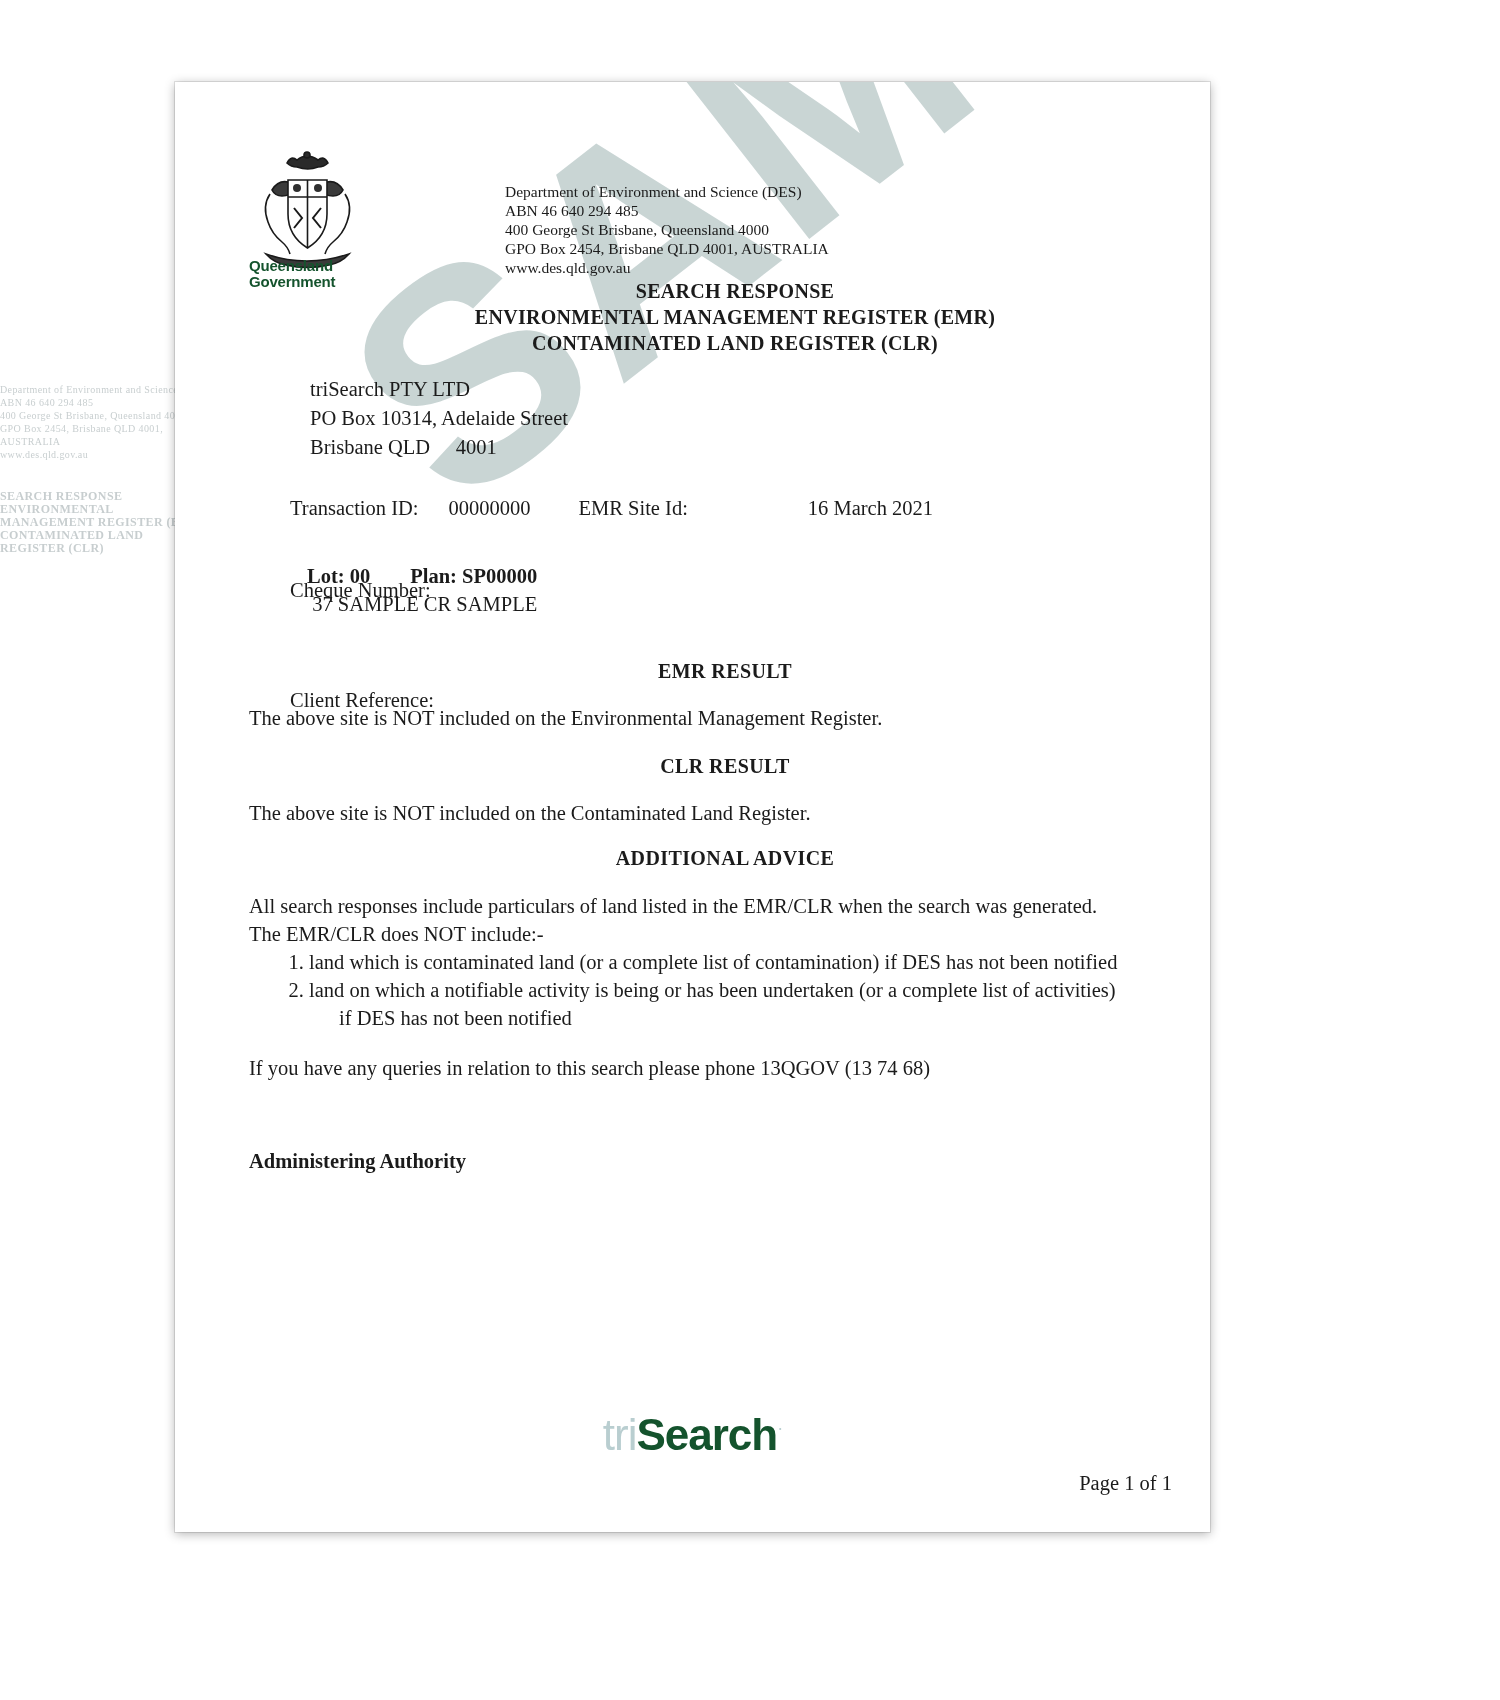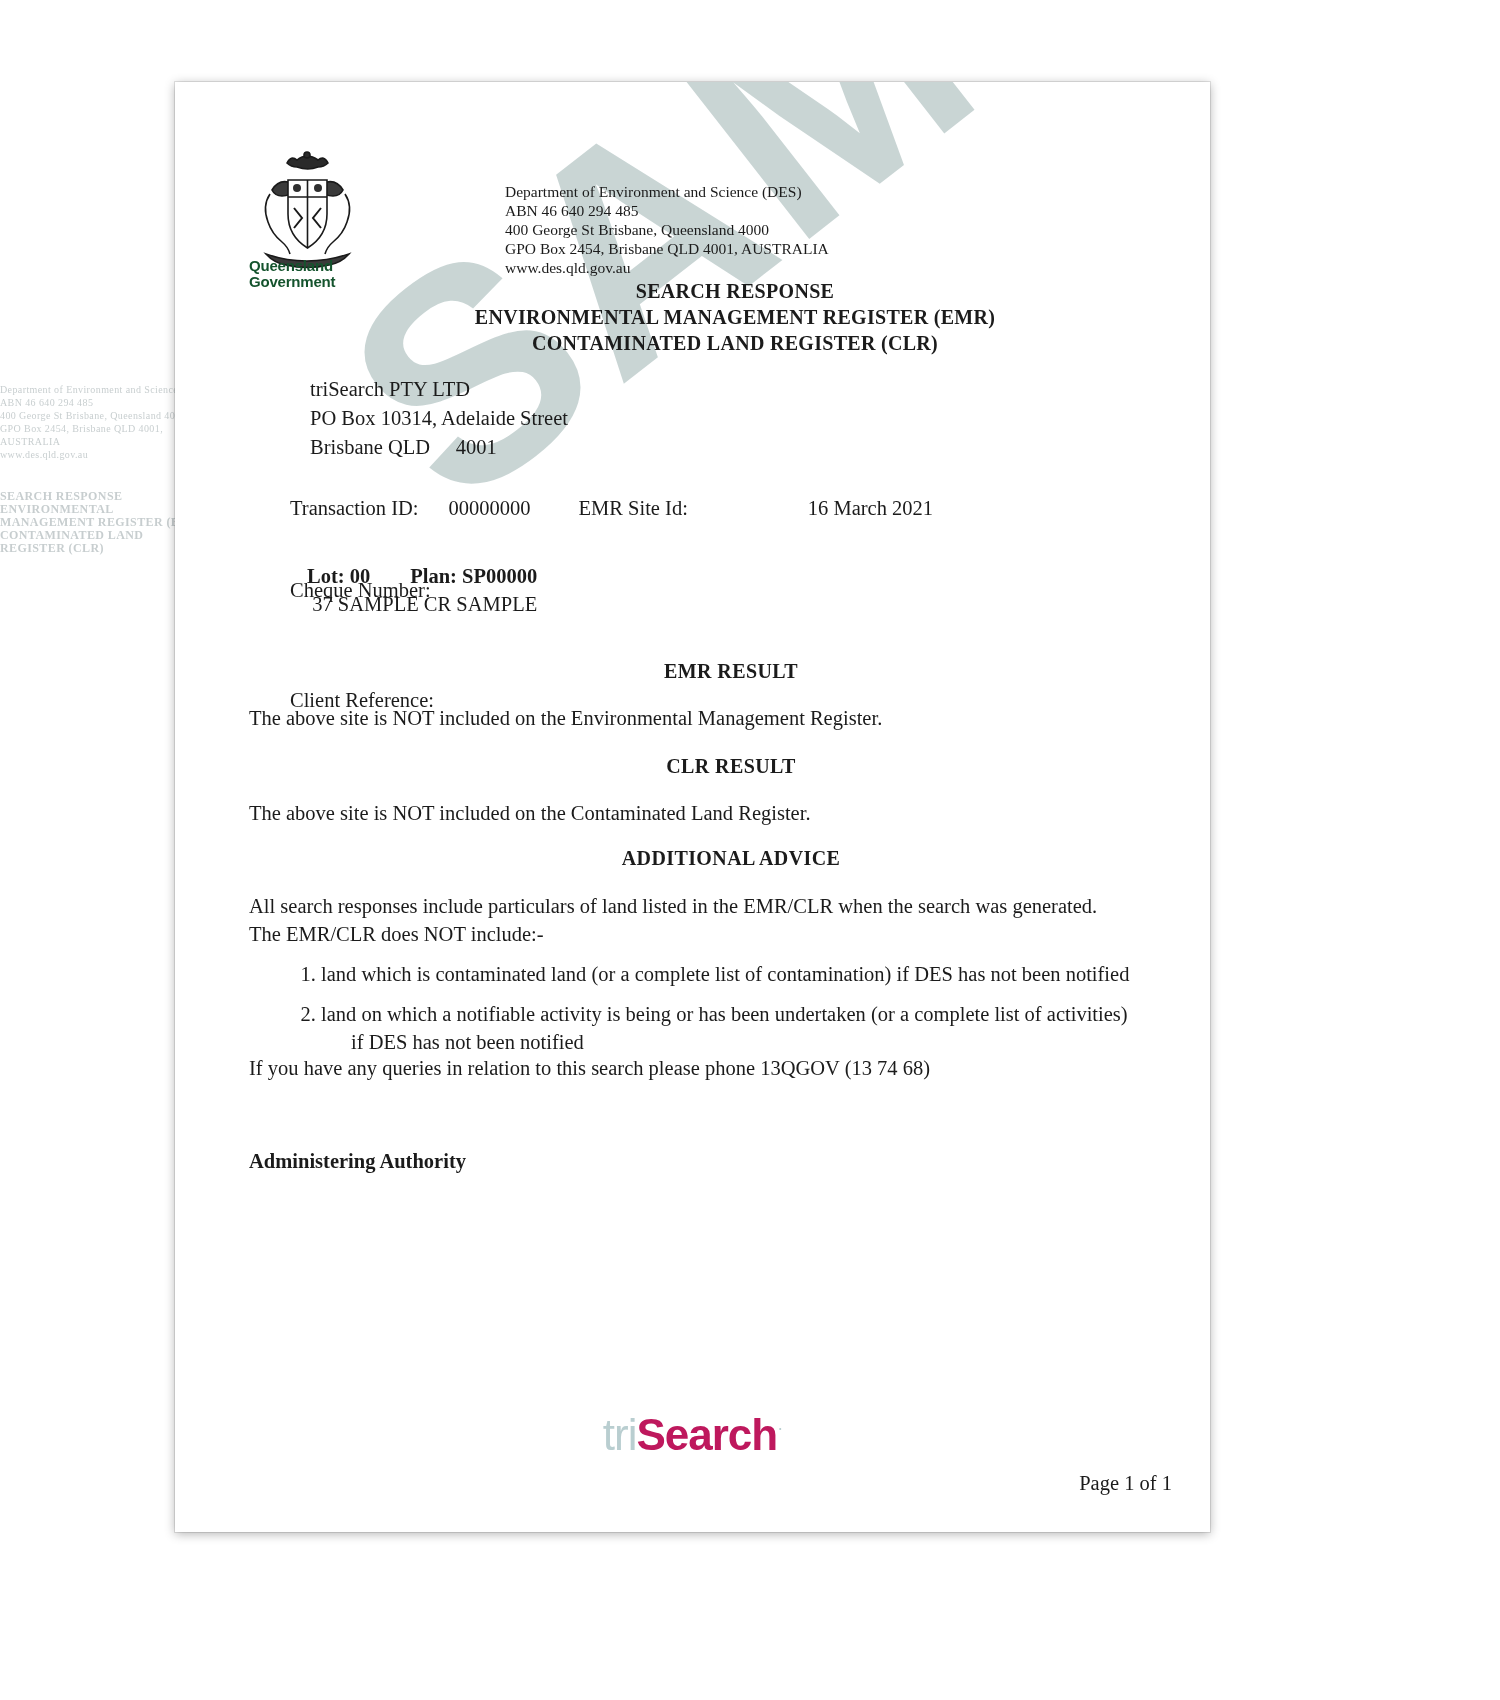--- a/index.html
+++ b/index.html
@@ -148,21 +148,21 @@
     left: 74px;
     top: 480px;
     font-size: 20.5px;
     line-height: 28px;
   }
   .relates .indent1 { padding-left: 58px; white-space: pre; font-weight: bold; }
   .relates .indent2 { padding-left: 58px; text-align: right; }
 
   .sect-head {
     position: absolute;
-    left: 126px;
+    left: 120px;
     width: 860px;
     text-align: center;
     font-weight: bold;
     font-size: 20px;
     letter-spacing: 0.4px;
   }
   .sect-body {
     position: absolute;
     left: 74px;
     font-size: 20.5px;
@@ -179,21 +179,21 @@
     left: 74px;
     top: 810px;
     width: 900px;
     font-size: 20.5px;
     line-height: 28px;
   }
   .advice ol {
     margin: 0;
     padding-left: 60px;
   }
-  .advice li { margin: 12px; }
+  .advice li { margin: 0; }
   .advice .sub { padding-left: 30px; }
 
   .queries {
     position: absolute;
     left: 74px;
     top: 975px;
     font-size: 20.5px;
   }
   .authority {
     position: absolute;
@@ -208,21 +208,21 @@
     position: absolute;
     left: 0;
     top: 1328px;
     width: 1035px;
     text-align: center;
     font-family: "Liberation Sans", sans-serif;
     font-size: 44px;
     color: #b9ced0;
     letter-spacing: -1px;
   }
-  .brand .s { font-weight: bold; color: #be185d; margin-top: 36px; }
+  .brand .s { font-weight: bold; color: #14532d; margin-top: 36px; }
   .brand .tm { font-size: 18px; vertical-align: super; }
 
   .page-num {
     position: absolute;
     right: 38px;
     top: 1390px;
     font-size: 20.5px;
   }
 </style>
 </head>

